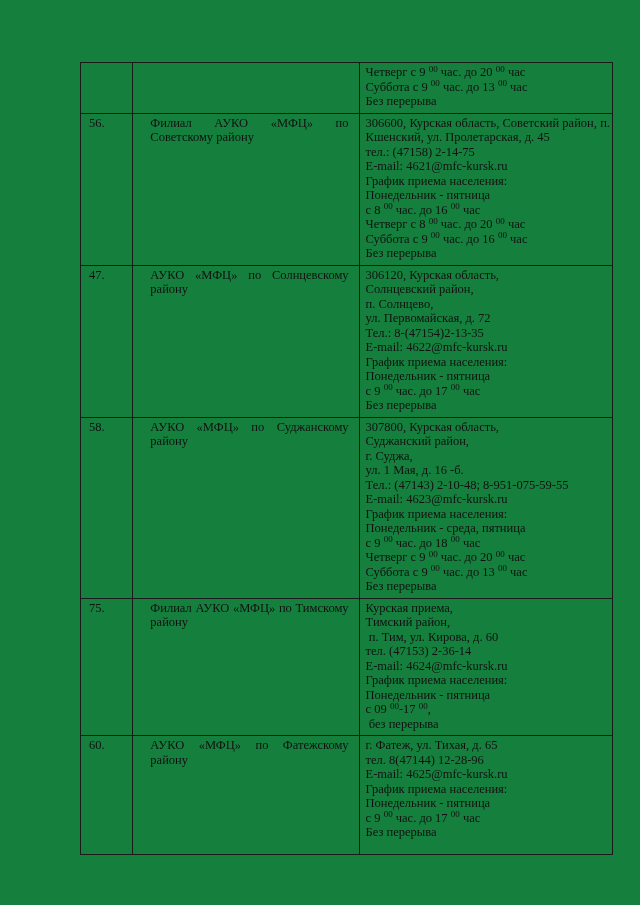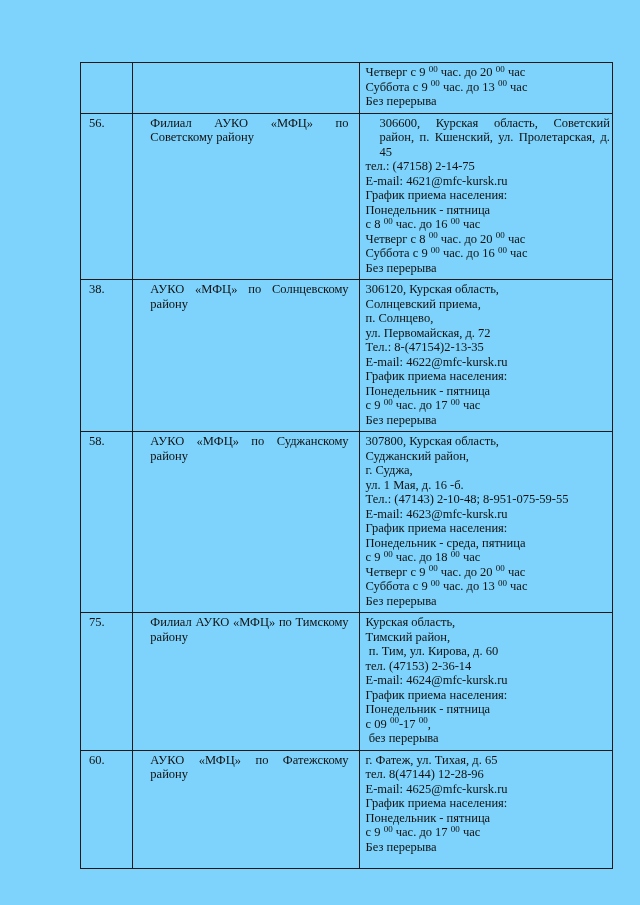--- a/index.html
+++ b/index.html
@@ -7,21 +7,21 @@
   html, body {
     width: 640px;
     background: #ffffff;
     font-family: "Liberation Serif", "DejaVu Serif", serif;
     color: #111111;
   }
   .page {
     position: relative;
     width: 640px;
     height: 905px;
-    background: #7dd3fc;
+    background: #15803d;
     overflow: hidden;
   }
   table.mfc {
     position: absolute;
     left: 80px;
     top: 62px;
     width: 533px;
     border-collapse: collapse;
     table-layout: fixed;
   }
@@ -37,21 +37,20 @@
     padding: 2px 10px 4px 17px;
     text-align: justify;
     text-align-last: left;
   }
   td.col-details { width: 242px; padding: 2px 2px 4px 6px; }
   tr:last-child td { padding-bottom: 14px; }
   .line { white-space: pre-wrap; }
   .line.justify {
     text-align: justify;
     text-align-last: left;
-    margin-left: 14px;
   }
   .sup {
     font-size: 9px;
     position: relative;
     top: -4.5px;
     line-height: 0;
   }
 </style>
 </head>
 <body>
@@ -77,25 +76,25 @@
             <div class="line">E-mail: 4621@mfc-kursk.ru</div>
             <div class="line">График приема населения:</div>
             <div class="line">Понедельник - пятница</div>
             <div class="line">с 8 <span class="sup">00</span> час. до 16 <span class="sup">00</span> час</div>
             <div class="line">Четверг с 8 <span class="sup">00</span> час. до 20 <span class="sup">00</span> час</div>
             <div class="line">Суббота с 9 <span class="sup">00</span> час. до 16 <span class="sup">00</span> час</div>
             <div class="line">Без перерыва</div>
           </td>
         </tr>
         <tr>
-          <td class="col-num">38.</td>
+          <td class="col-num">47.</td>
           <td class="col-name">АУКО «МФЦ» по Солнцевскому району</td>
           <td class="col-details">
             <div class="line">306120, Курская область,</div>
-            <div class="line">Солнцевский приема,</div>
+            <div class="line">Солнцевский район,</div>
             <div class="line">п. Солнцево,</div>
             <div class="line">ул. Первомайская, д. 72</div>
             <div class="line">Тел.: 8-(47154)2-13-35</div>
             <div class="line">E-mail: 4622@mfc-kursk.ru</div>
             <div class="line">График приема населения:</div>
             <div class="line">Понедельник - пятница</div>
             <div class="line">с 9 <span class="sup">00</span> час. до 17 <span class="sup">00</span> час</div>
             <div class="line">Без перерыва</div>
           </td>
         </tr>
@@ -114,21 +113,21 @@
             <div class="line">с 9 <span class="sup">00</span> час. до 18 <span class="sup">00</span> час</div>
             <div class="line">Четверг с 9 <span class="sup">00</span> час. до 20 <span class="sup">00</span> час</div>
             <div class="line">Суббота с 9 <span class="sup">00</span> час. до 13 <span class="sup">00</span> час</div>
             <div class="line">Без перерыва</div>
           </td>
         </tr>
         <tr>
           <td class="col-num">75.</td>
           <td class="col-name">Филиал АУКО «МФЦ» по Тимскому району</td>
           <td class="col-details">
-            <div class="line">Курская область,</div>
+            <div class="line">Курская приема,</div>
             <div class="line">Тимский район,</div>
             <div class="line"> п. Тим, ул. Кирова, д. 60</div>
             <div class="line">тел. (47153) 2-36-14</div>
             <div class="line">E-mail: 4624@mfc-kursk.ru</div>
             <div class="line">График приема населения:</div>
             <div class="line">Понедельник - пятница</div>
             <div class="line">с 09 <span class="sup">00</span>-17 <span class="sup">00</span>,</div>
             <div class="line"> без перерыва</div>
           </td>
         </tr>

